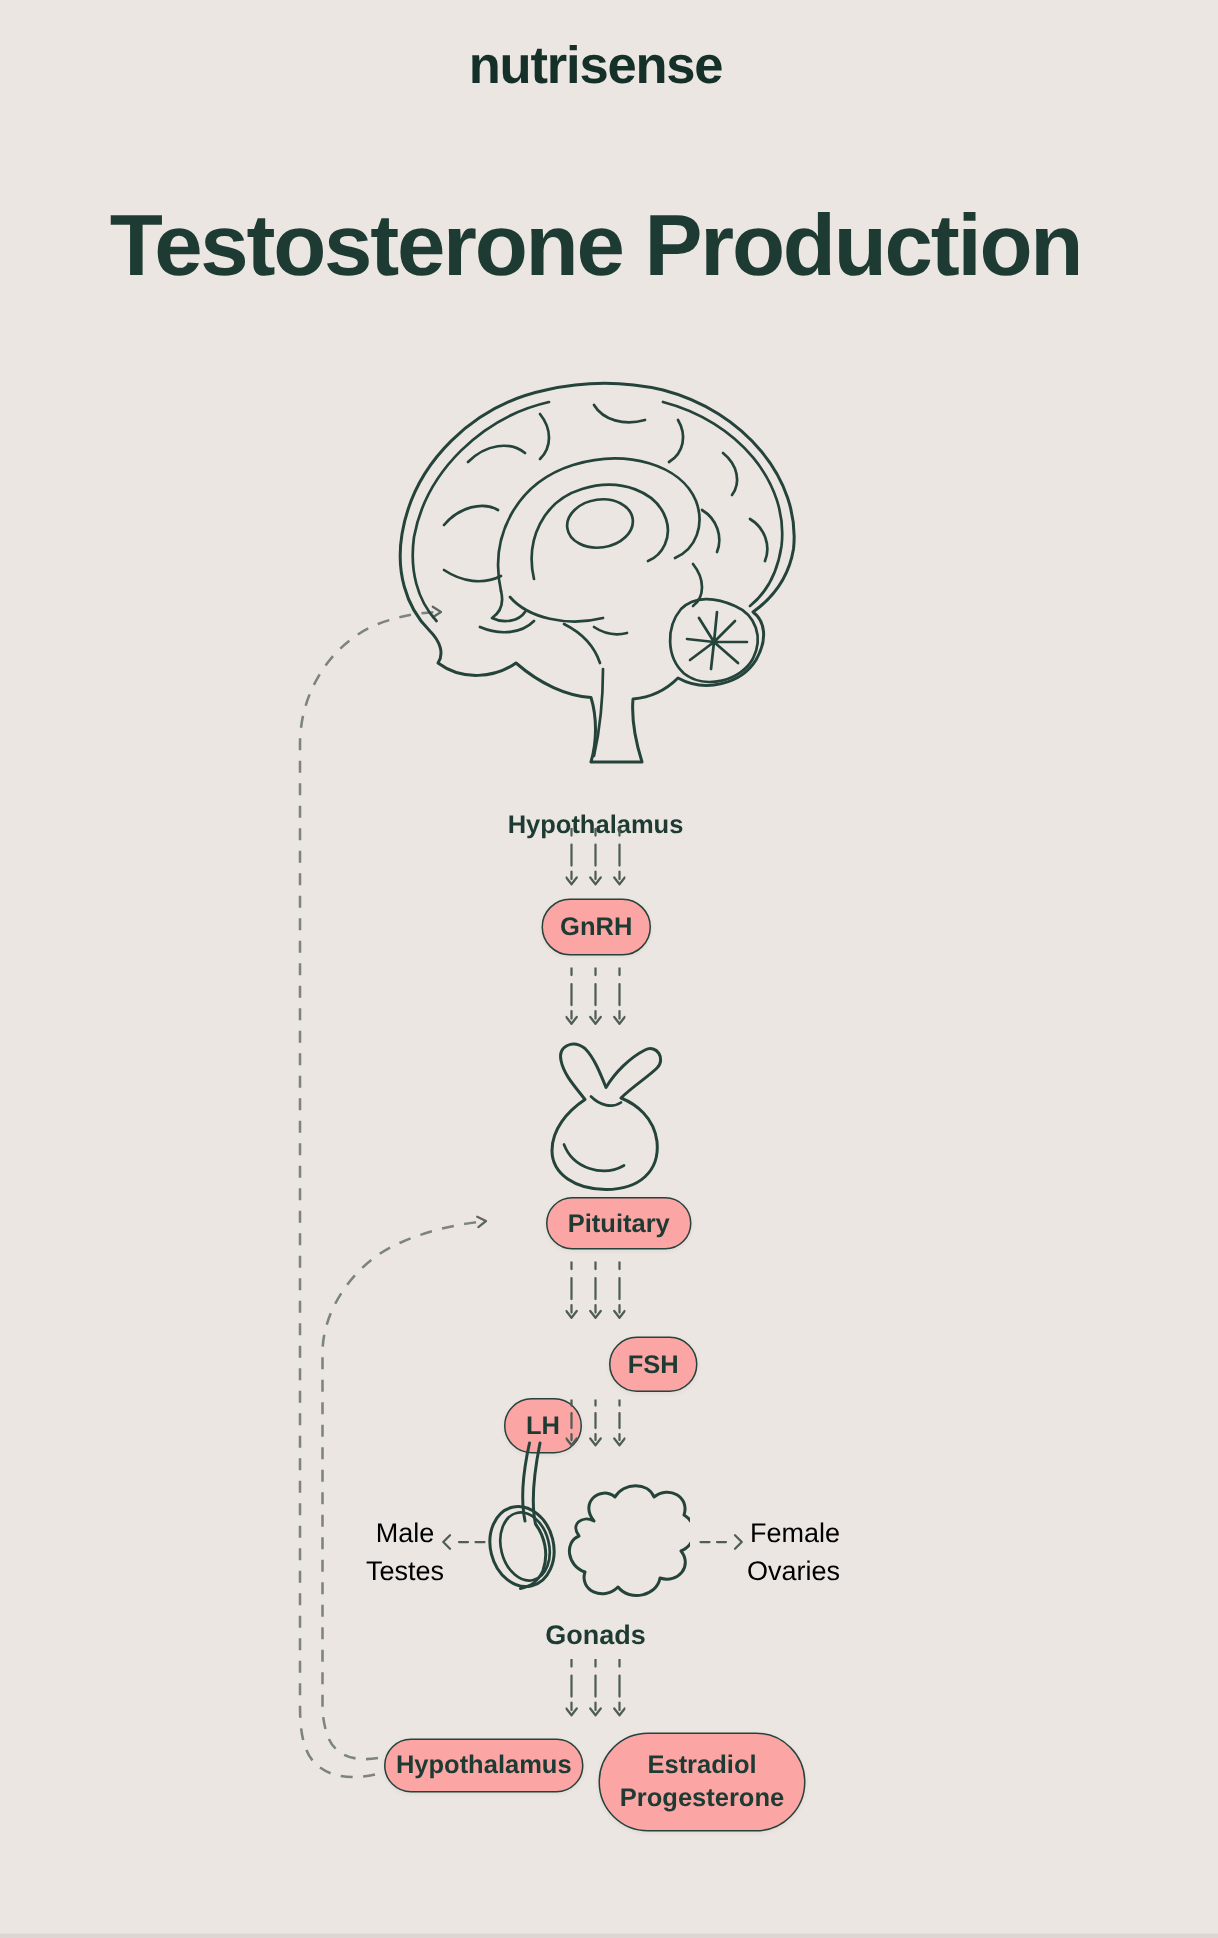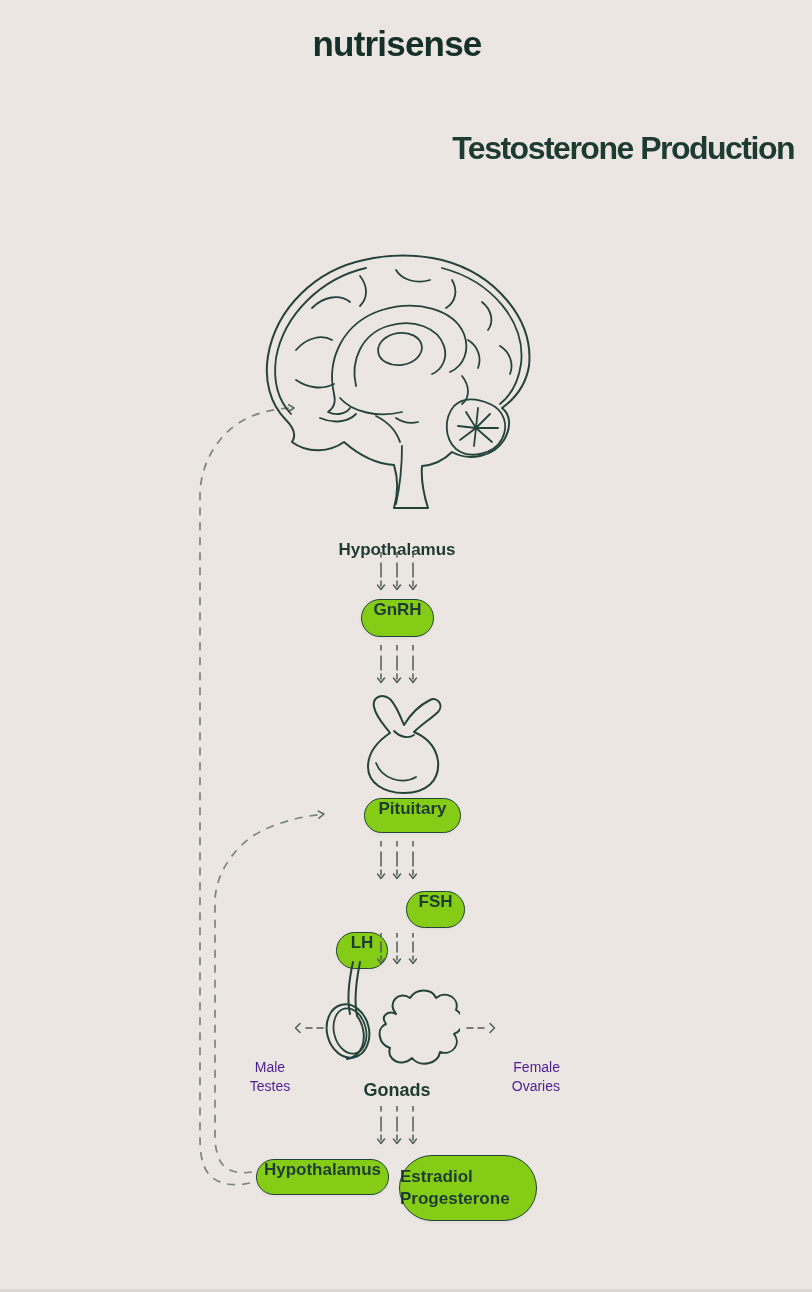--- a/index.html
+++ b/index.html
@@ -5,26 +5,26 @@
   html,body{margin:0;padding:0;}
   body{
     width:812px;height:1292px;position:relative;overflow:hidden;
     background:#ece6e2;
     font-family:"Liberation Sans","DejaVu Sans",sans-serif;
     color:#1d3b33;
   }
   .abs{position:absolute;}
   .centered-row{left:0;width:794px;text-align:center;}
   #logo{top:24px;font-size:35px;font-weight:bold;letter-spacing:-0.8px;color:#143029;}
-  #title{top:130px;font-size:32px;font-weight:bold;letter-spacing:-1.5px;color:#1d3b33;text-align:right;}
+  #title{top:130px;font-size:58px;font-weight:bold;letter-spacing:-1.5px;color:#1d3b33;}
   .label-bold{font-weight:bold;font-size:17px;color:#1d3b33;text-align:center;}
-  .label-small{font-size:14px;color:#4c1d95;line-height:1.38;text-align:center;margin-top:48px;}
+  .label-small{font-size:18px;color:#000000;line-height:1.38;text-align:center;}
   .pill{
-    position:absolute;display:flex;align-items:flex-start;justify-content:center;
-    border:1.6px solid #24433b;border-radius:999px;background:#84cc16;
+    position:absolute;display:flex;align-items:center;justify-content:center;
+    border:1.6px solid #24433b;border-radius:999px;background:#fca5a5;
     color:#1d3b33;font-weight:bold;font-size:17px;text-align:center;
     box-shadow:0 1px 3px rgba(70,50,40,0.07);
     box-sizing:border-box;
   }
   .pill-multiline{border-radius:33px;flex-direction:column;line-height:1.28;}
   svg{display:block;}
   .ink-stroke{stroke:#24433b;fill:none;stroke-width:2;stroke-linecap:round;stroke-linejoin:round;}
   .ink-thin{stroke:#24433b;fill:none;stroke-width:1.8;stroke-linecap:round;stroke-linejoin:round;}
   .arrow-col{stroke:#4f5d57;fill:none;stroke-width:1.5;stroke-linecap:round;stroke-linejoin:round;}
   .feedback{stroke:#7d837f;fill:none;stroke-width:1.7;stroke-dasharray:8 7;}

